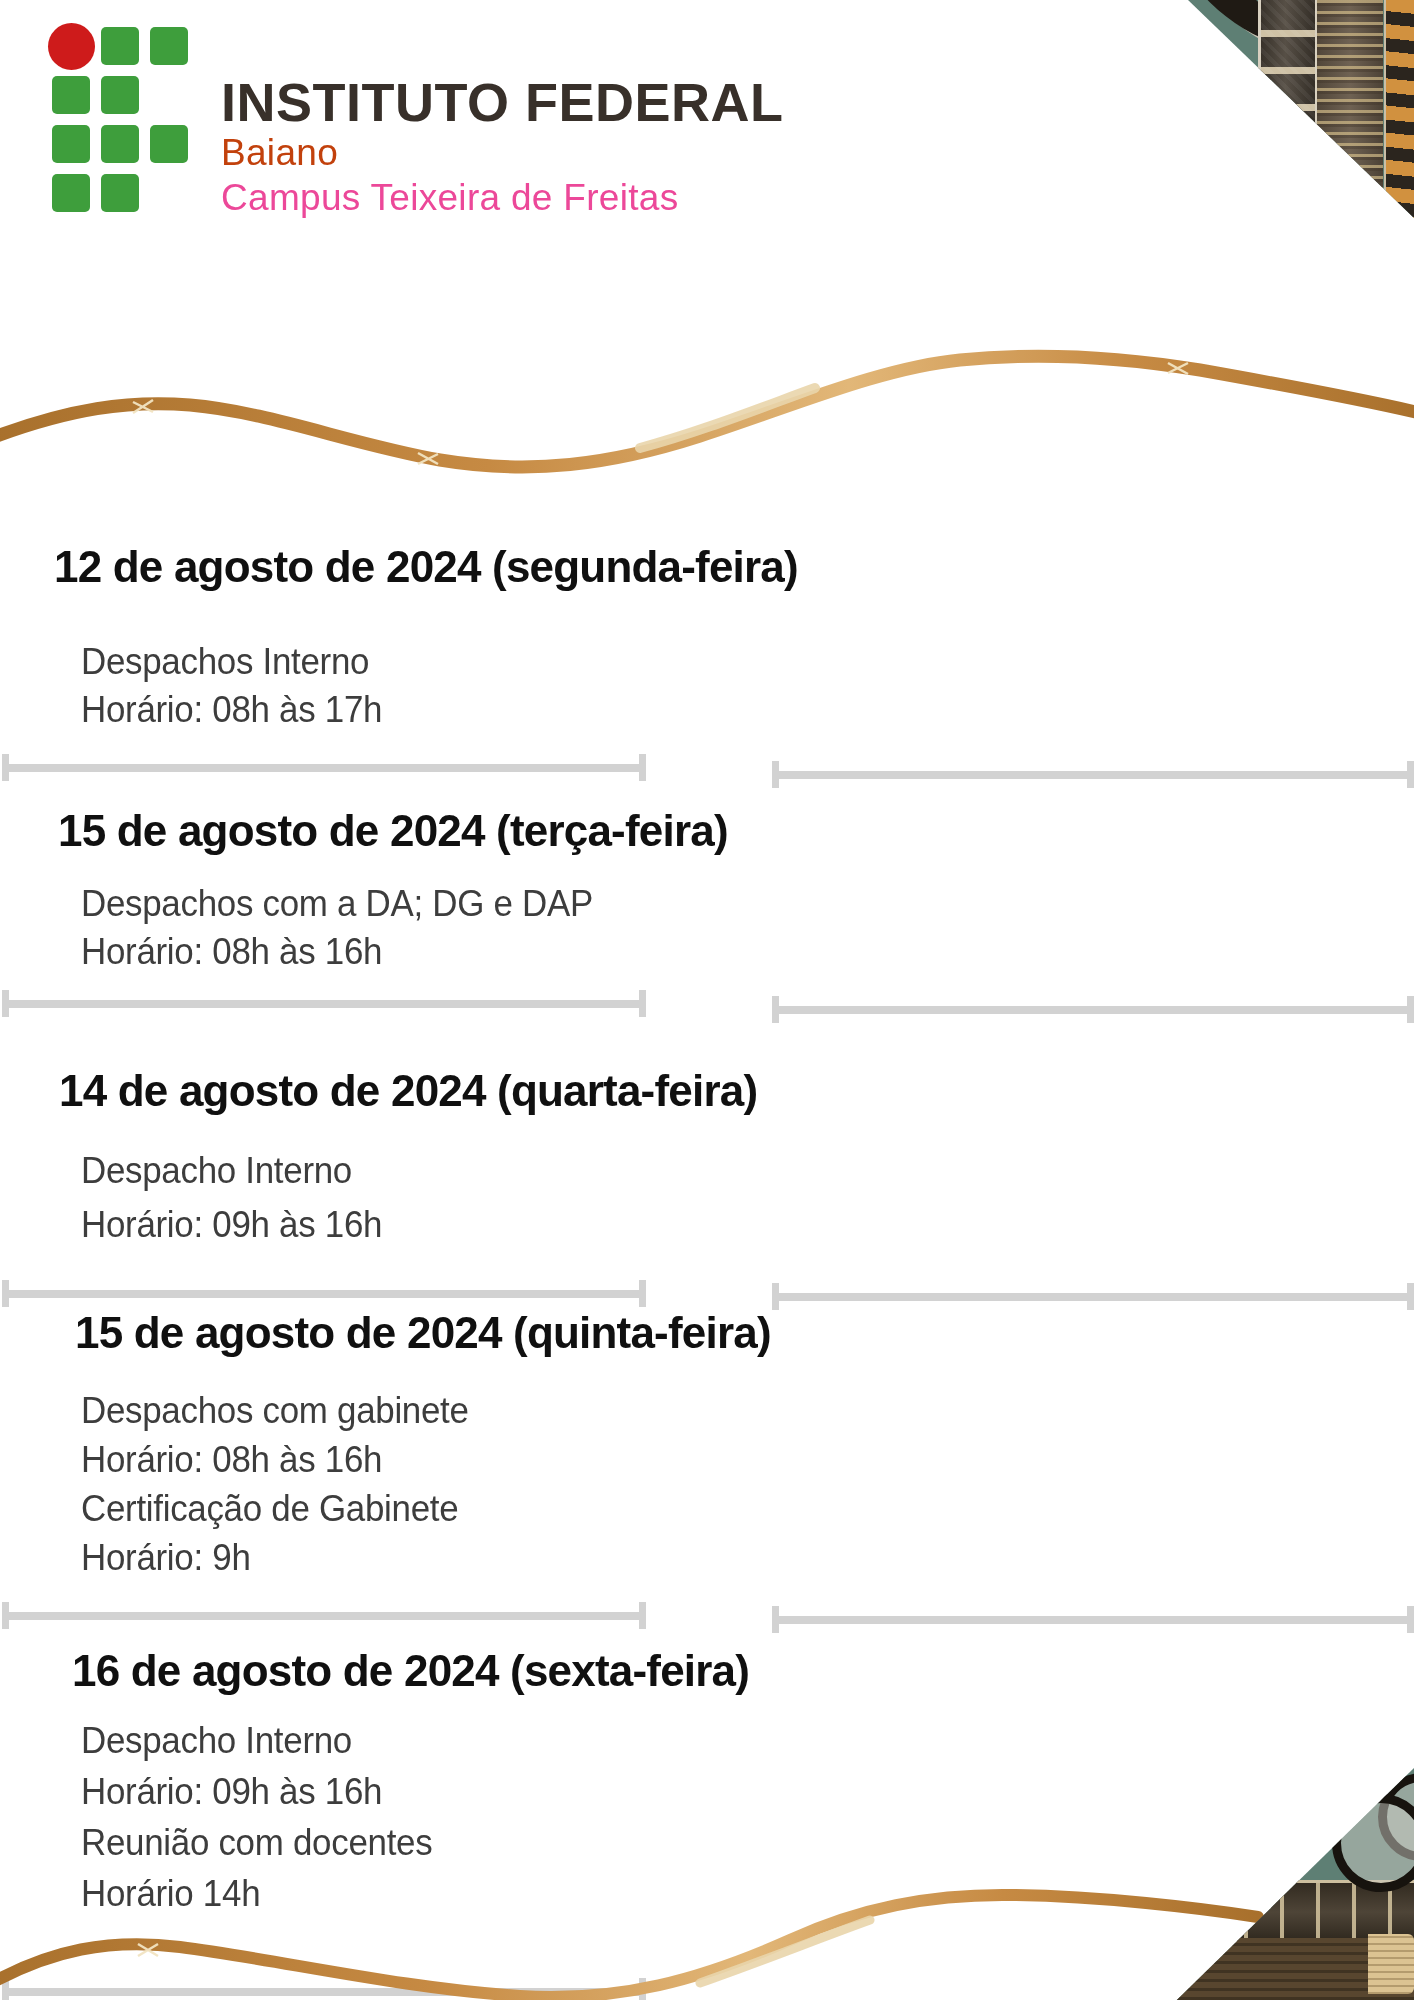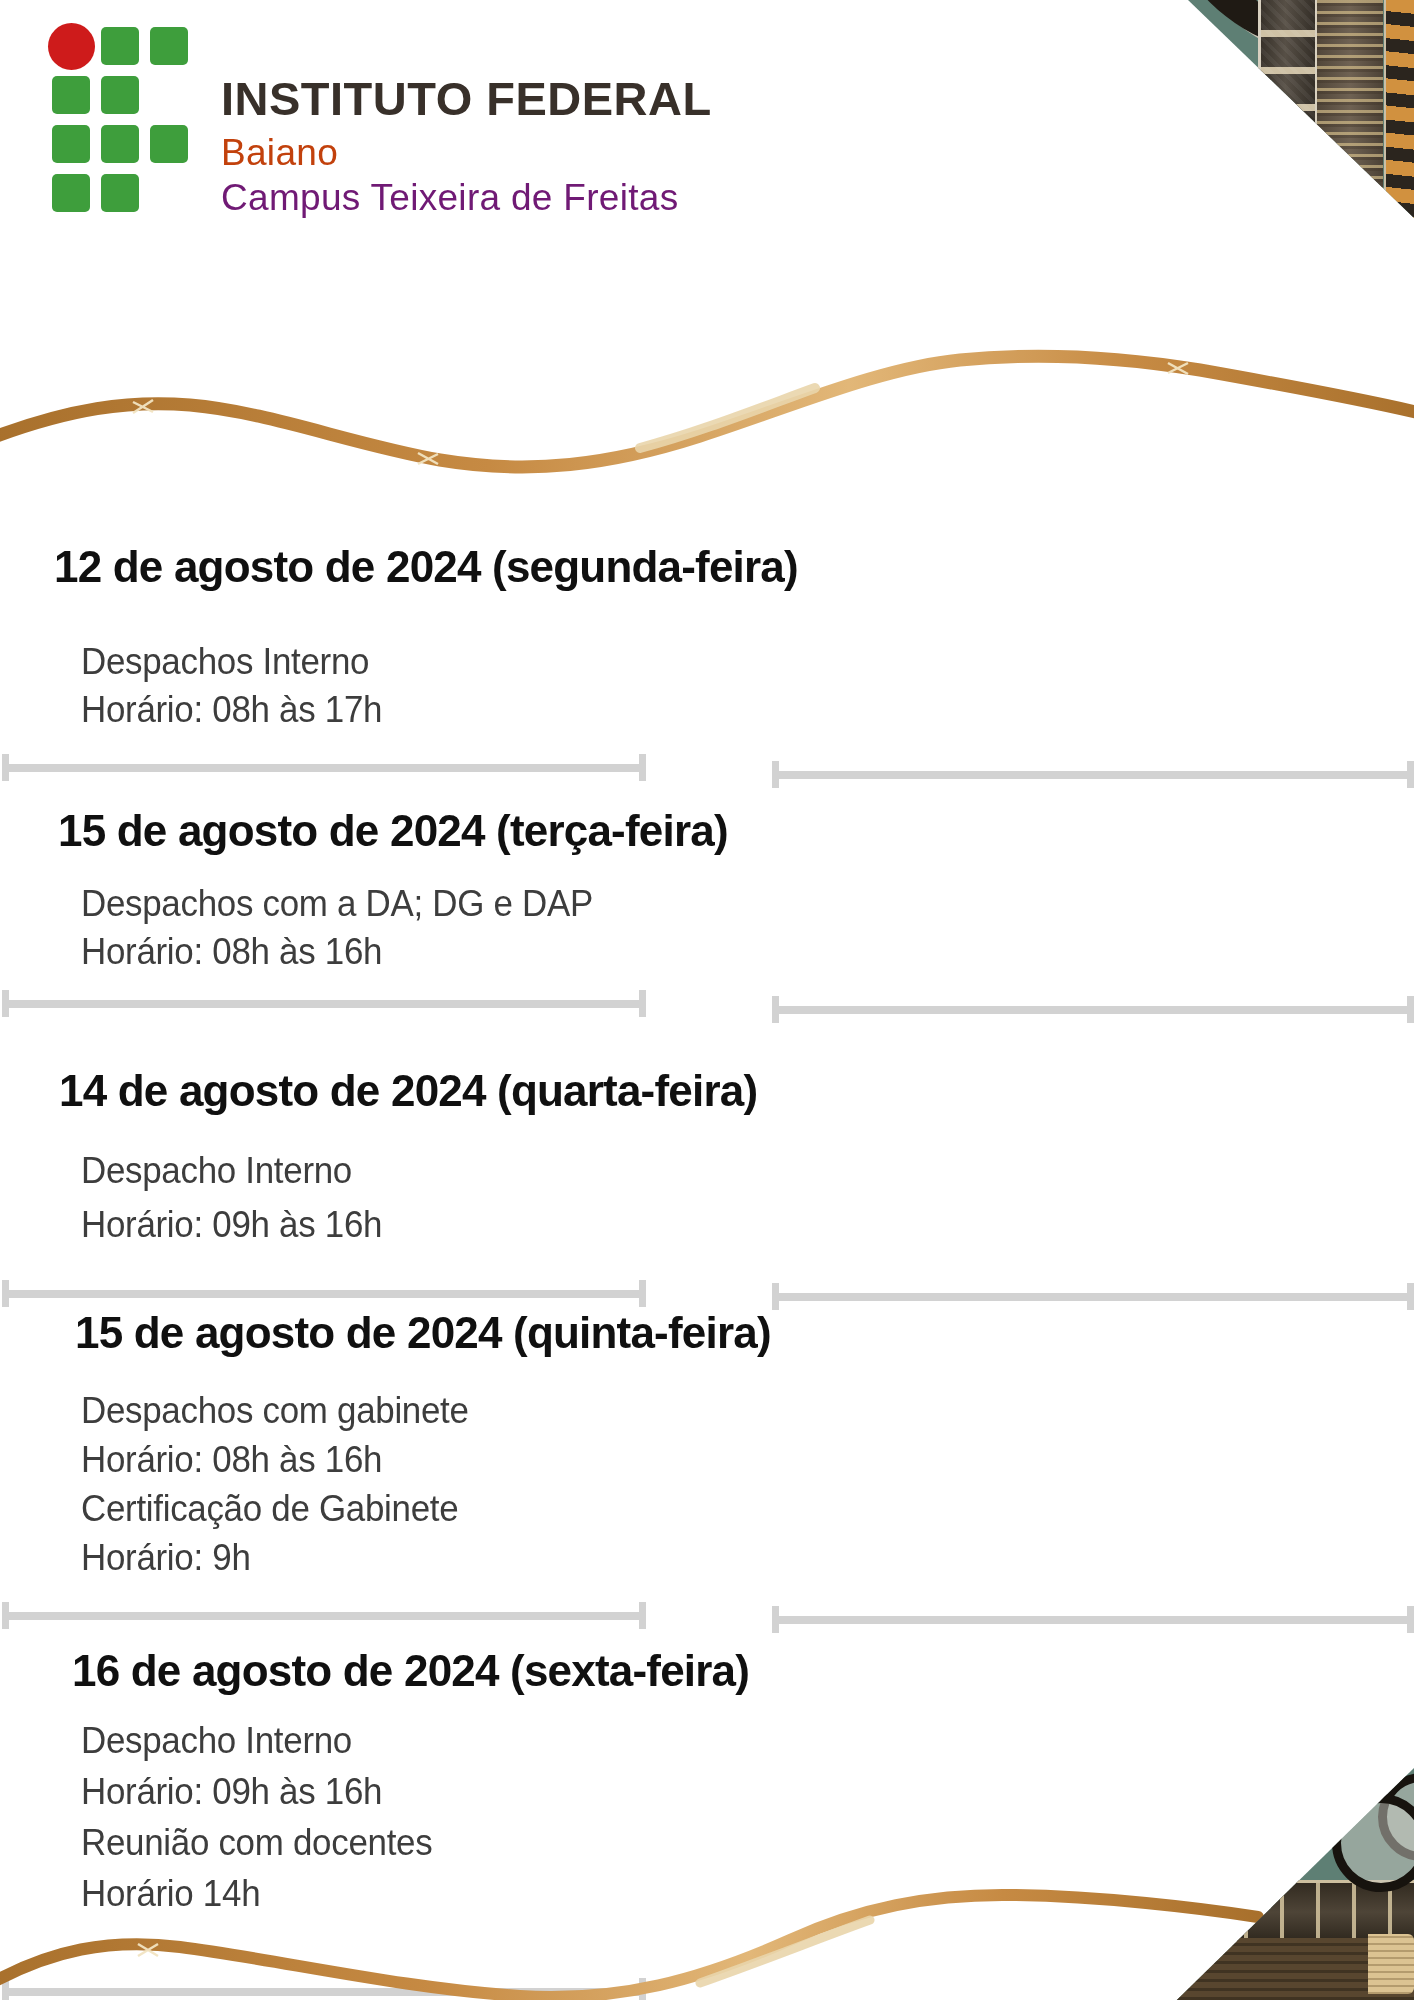--- a/index.html
+++ b/index.html
@@ -12,23 +12,23 @@
   .logo-grid { position:absolute; left:0; top:0; z-index:2; }
   .logo-sq {
     position:absolute; width:38px; height:38px; border-radius:5px;
     background:var(--logo-green,#3E9E3C);
   }
   .logo-circle {
     position:absolute; width:47px; height:47px; border-radius:50%;
     background:var(--logo-red,#CE1B1B);
   }
   .brand { position:absolute; left:221px; z-index:2; color:#38302A; }
-  .brand-institution { top:71px; font-size:47px; font-weight:bold; letter-spacing:0.5px; }
+  .brand-institution { top:71px; font-size:54px; font-weight:bold; letter-spacing:0.5px; }
   .brand-unit { top:132px; font-size:37px; color:#c2410c; letter-spacing:0.3px; }
-  .brand-campus { top:177px; font-size:37px; color:#701a75; letter-spacing:0.3px; }
+  .brand-campus { top:177px; font-size:37px; color:#ec4899; letter-spacing:0.3px; }
   
   .page-title {
     position:absolute; left:0; right:0; top:297px; z-index:5;
     text-align:center; font-size:62px; font-weight:400; color:#1F1F1F;
     letter-spacing:2px; margin:0;
     text-shadow:0 0 6px #fff, 0 0 6px #fff, 0 0 10px #fff;
   }
   
   .entry-date {
     position:absolute; z-index:2; margin:0;

